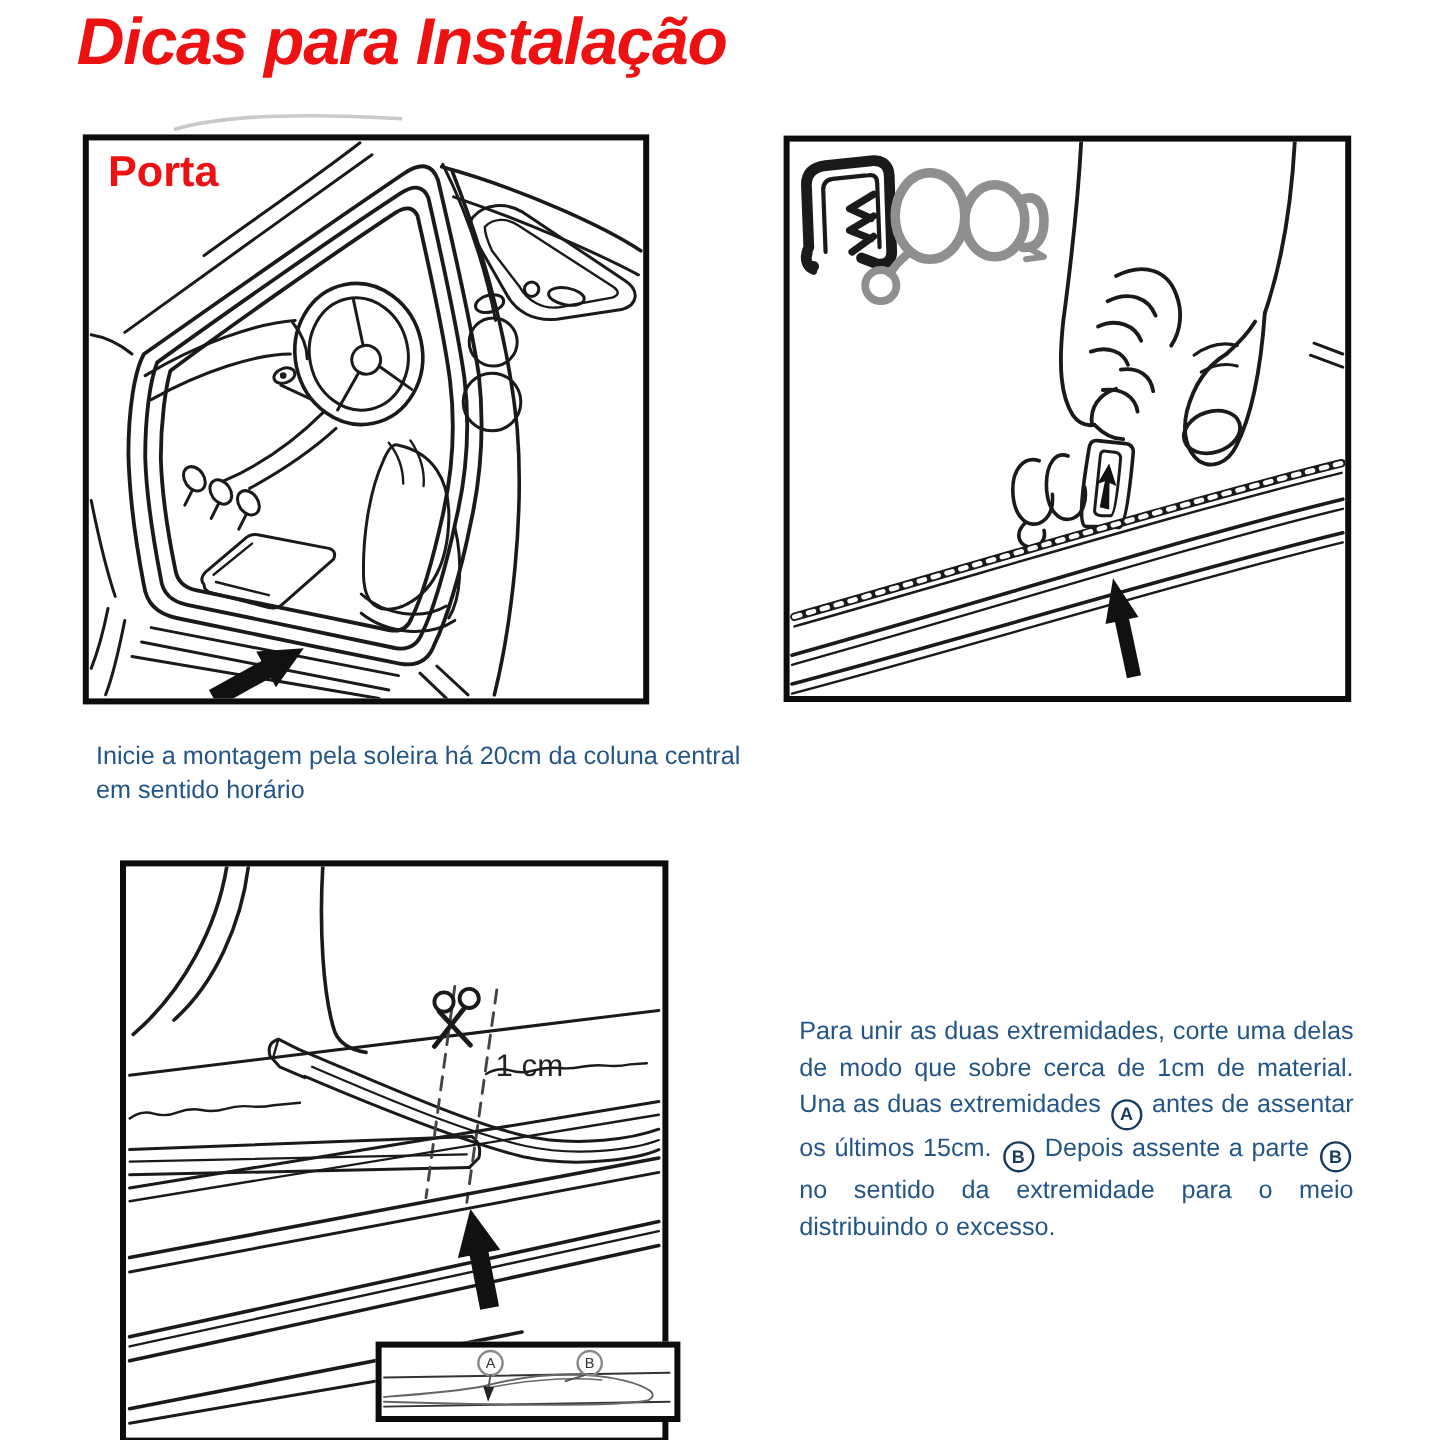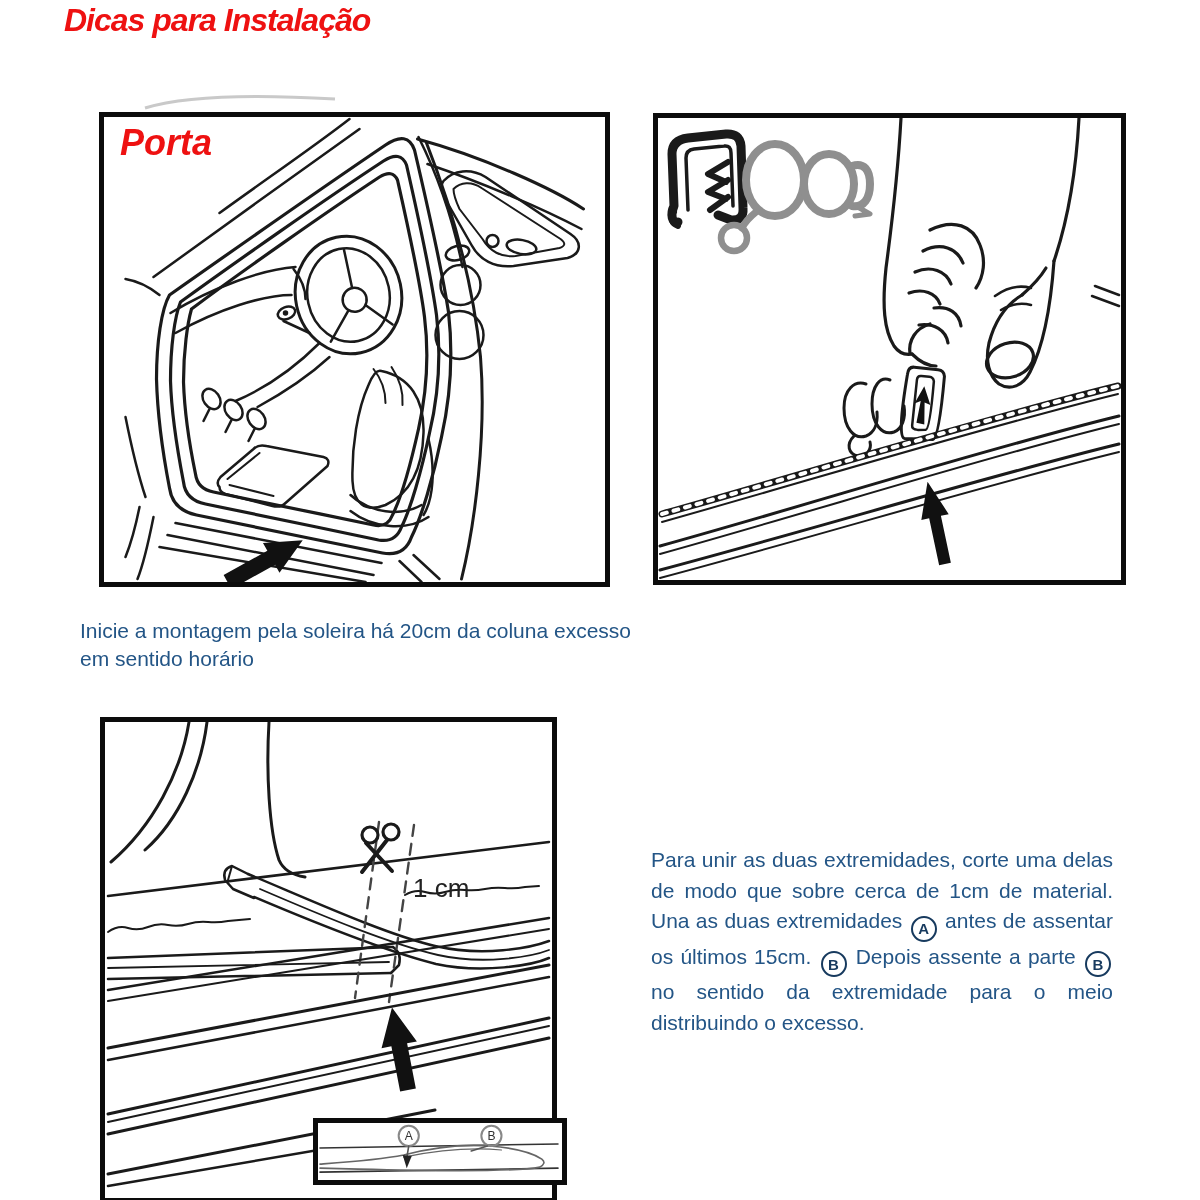--- a/index.html
+++ b/index.html
@@ -8,42 +8,42 @@
     --ink:#1a1a1a;
     --gray:#8f8f8f;
   }
   html,body{margin:0;padding:0;background:#fff;}
   .canvas{
     position:relative;width:1200px;height:1200px;background:#ffffff;overflow:hidden;
     font-family:"Liberation Sans",sans-serif;
   }
   .page-title{
     position:absolute;left:64px;top:2px;
-    font-size:32px;font-weight:bold;font-style:italic;
+    font-size:55px;font-weight:bold;font-style:italic;
     color:var(--red);letter-spacing:-1px;white-space:nowrap;
   }
   .panel{
     position:absolute;border:5px solid #0c0c0c;background:#fff;box-sizing:border-box;
   }
   .panel svg{display:block;width:100%;height:100%;}
-  #panel-door{left:99px;top:112px;width:511px;height:475px;font-style:italic;}
+  #panel-door{left:69px;top:112px;width:472px;height:475px;}
   #panel-fit{left:653px;top:113px;width:473px;height:472px;}
   #panel-cut{left:100px;top:717px;width:457px;height:486px;}
   .porta-label{
     position:absolute;left:16px;top:8px;font-size:36px;font-weight:bold;
     color:var(--red);line-height:1;
   }
   .caption{
     position:absolute;color:var(--blue);font-size:21px;line-height:28px;
     white-space:pre-line;
   }
   #caption-door{left:80px;top:617px;width:560px;}
   #caption-fit{left:640px;top:617px;width:520px;}
   .join-paragraph{
-    position:absolute;left:651px;top:845px;width:462px;
+    position:absolute;left:666px;top:845px;width:462px;
     color:var(--blue);font-size:21px;line-height:30.5px;text-align:justify;
   }
   .circ{
     display:inline-flex;align-items:center;justify-content:center;
     width:22px;height:22px;border:2.5px solid #173a5e;border-radius:50%;
     font-size:15px;font-weight:bold;color:#173a5e;
     vertical-align:-6px;margin:0 2px;line-height:1;
   }
   .inset{
     position:absolute;left:313px;top:1118px;width:254px;height:67px;
@@ -226,21 +226,21 @@
         <path d="M437,168 L461,177" stroke-width="2.5"></path>
         <path d="M434,178 L461,188" stroke-width="2.5"></path>
       </g>
 
       <g transform="translate(287,446) rotate(-102)">
         <path d="M0,-6 L48,-6 L48,-14 L84,0 L48,14 L48,6 L0,6 Z" fill="#111" stroke="none"></path>
       </g>
     </svg>
   </div>
 
-  <div class="caption" id="caption-door">Inicie a montagem pela soleira há 20cm da coluna excesso
+  <div class="caption" id="caption-door">Inicie a montagem pela soleira há 20cm da coluna central
 em sentido horário</div>
 
   <div class="panel" id="panel-cut">
     <svg viewBox="0 0 447 476" fill="none" stroke="#1a1a1a" stroke-width="2.5" stroke-linecap="round" stroke-linejoin="round">
 
       <g stroke-width="3">
         <path d="M84,0 C76,50 48,104 6,140"></path>
         <path d="M102,0 C96,48 74,98 40,128"></path>
         <path d="M164,0 C161,50 164,108 174,138 Q180,152 200,155"></path>
       </g>

